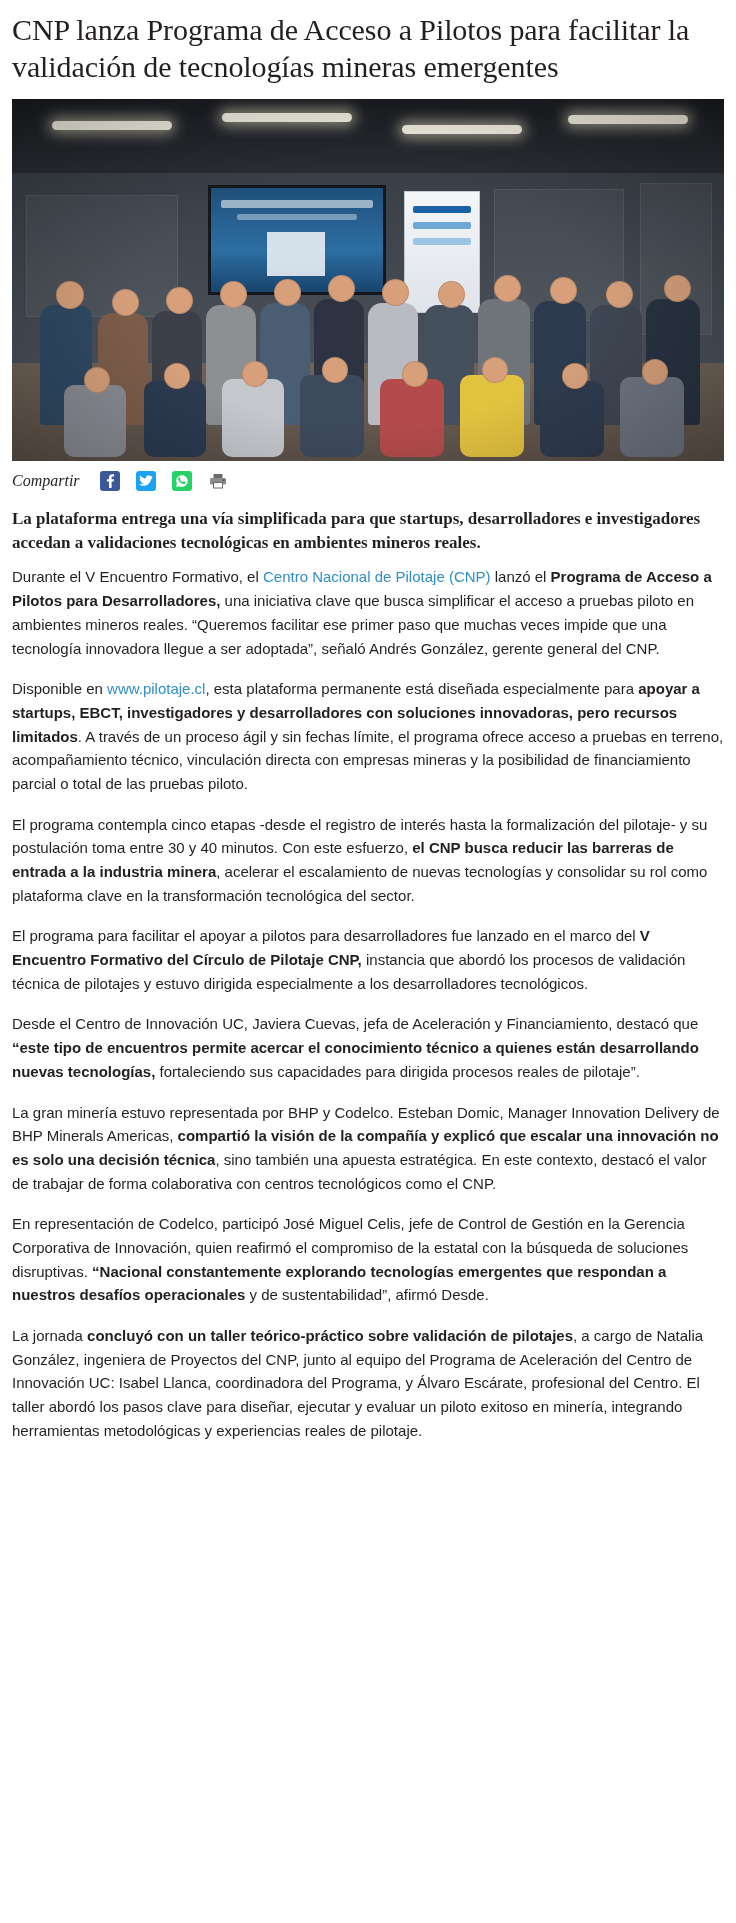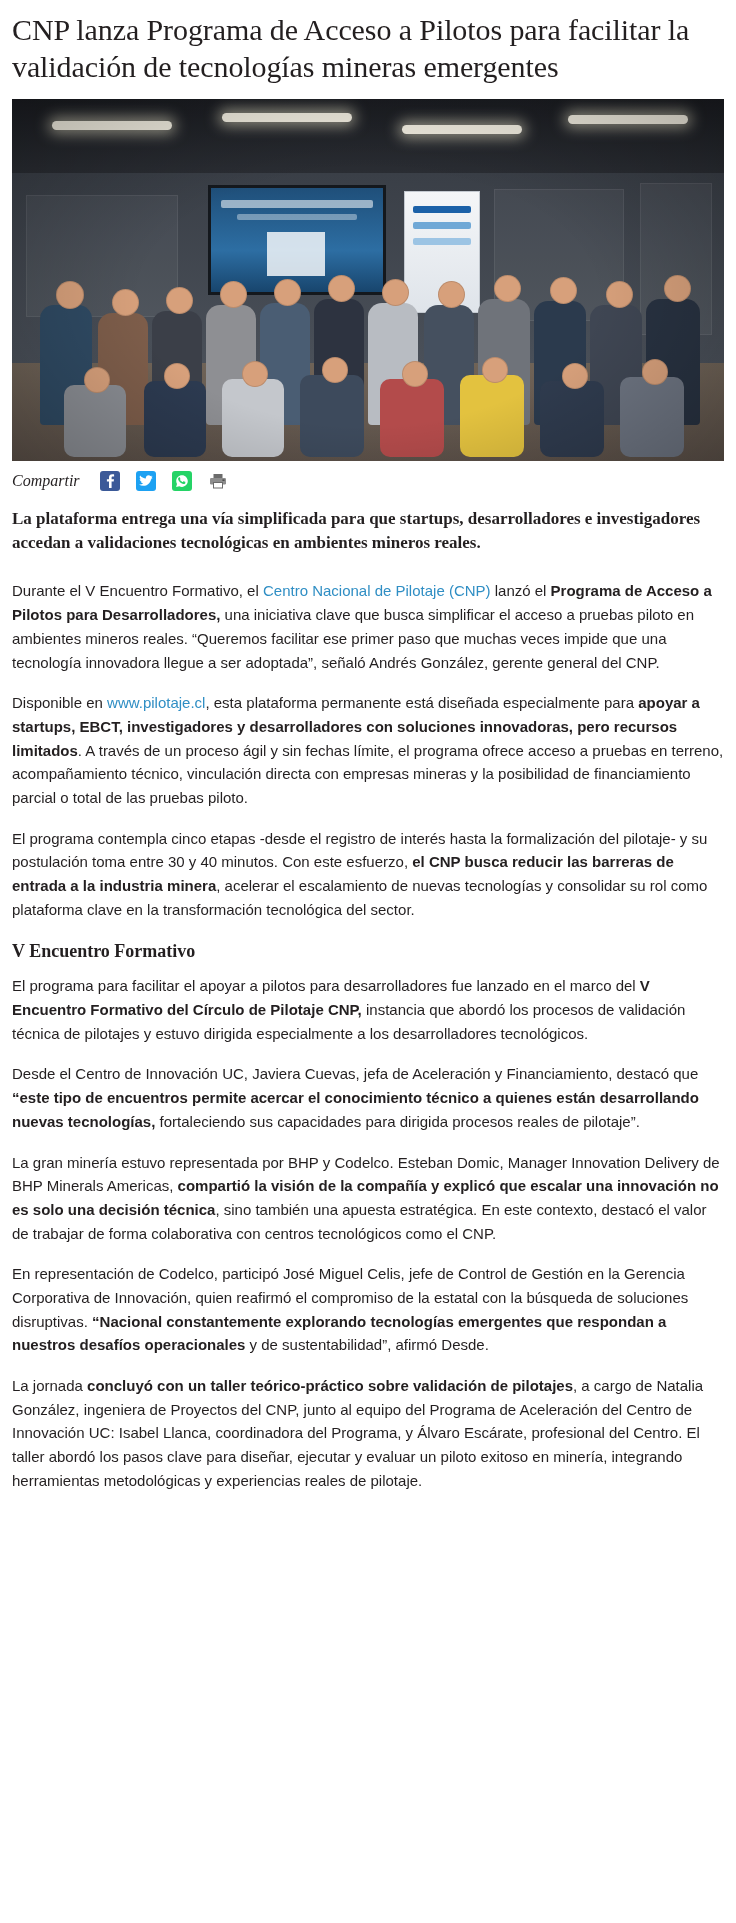--- a/index.html
+++ b/index.html
@@ -117,21 +117,21 @@
   .ico-fb { background: #3b5998; }
   .ico-tw { background: #1da1f2; }
   .ico-wa { background: #25d366; }
   .ico-print { background: transparent; }
   .lede {
     font-family: "Liberation Serif", serif;
     font-weight: bold;
     font-size: 17px;
     line-height: 1.42;
     color: #231f20;
-    margin: 0 0 24px 0;
+    margin: 0 0 10px 0;
   }
   p.body {
     font-size: 15px;
     line-height: 1.58;
     color: #231f20;
     margin: 0 0 17px 0;
   }
   p.body b, p.body strong { font-weight: bold; }
   a.inline {
     color: #2f8ec4;
@@ -261,21 +261,20 @@
   </p>
 
   <p class="body">
     <span>Disponible en </span><a class="inline" href="#">www.pilotaje.cl</a><span>, esta plataforma permanente está diseñada especialmente para </span><b>apoyar a startups, EBCT, investigadores y desarrolladores con soluciones innovadoras, pero recursos limitados</b><span>. A través de un proceso ágil y sin fechas límite, el programa ofrece acceso a pruebas en terreno, acompañamiento técnico, vinculación directa con empresas mineras y la posibilidad de financiamiento parcial o total de las pruebas piloto.</span>
   </p>
 
   <p class="body">
     <span>El programa contempla cinco etapas -desde el registro de interés hasta la formalización del pilotaje- y su postulación toma entre 30 y 40 minutos. Con este esfuerzo, </span><b>el CNP busca reducir las barreras de entrada a la industria minera</b><span>, acelerar el escalamiento de nuevas tecnologías y consolidar su rol como plataforma clave en la transformación tecnológica del sector.</span>
   </p>
 
-  <h2 class="subhead">V Encuentro Formativo</h2>
 
   <p class="body">
     <span>El programa para facilitar el apoyar a pilotos para desarrolladores fue lanzado en el marco del </span><b>V Encuentro Formativo del Círculo de Pilotaje CNP,</b><span> instancia que abordó los procesos de validación técnica de pilotajes y estuvo dirigida especialmente a los desarrolladores tecnológicos.</span>
   </p>
 
   <p class="body">
     <span>Desde el Centro de Innovación UC, Javiera Cuevas, jefa de Aceleración y Financiamiento, destacó que </span><b>“este tipo de encuentros permite acercar el conocimiento técnico a quienes están desarrollando nuevas tecnologías,</b><span> fortaleciendo sus capacidades para dirigida procesos reales de pilotaje”.</span>
   </p>
 
   <p class="body">

